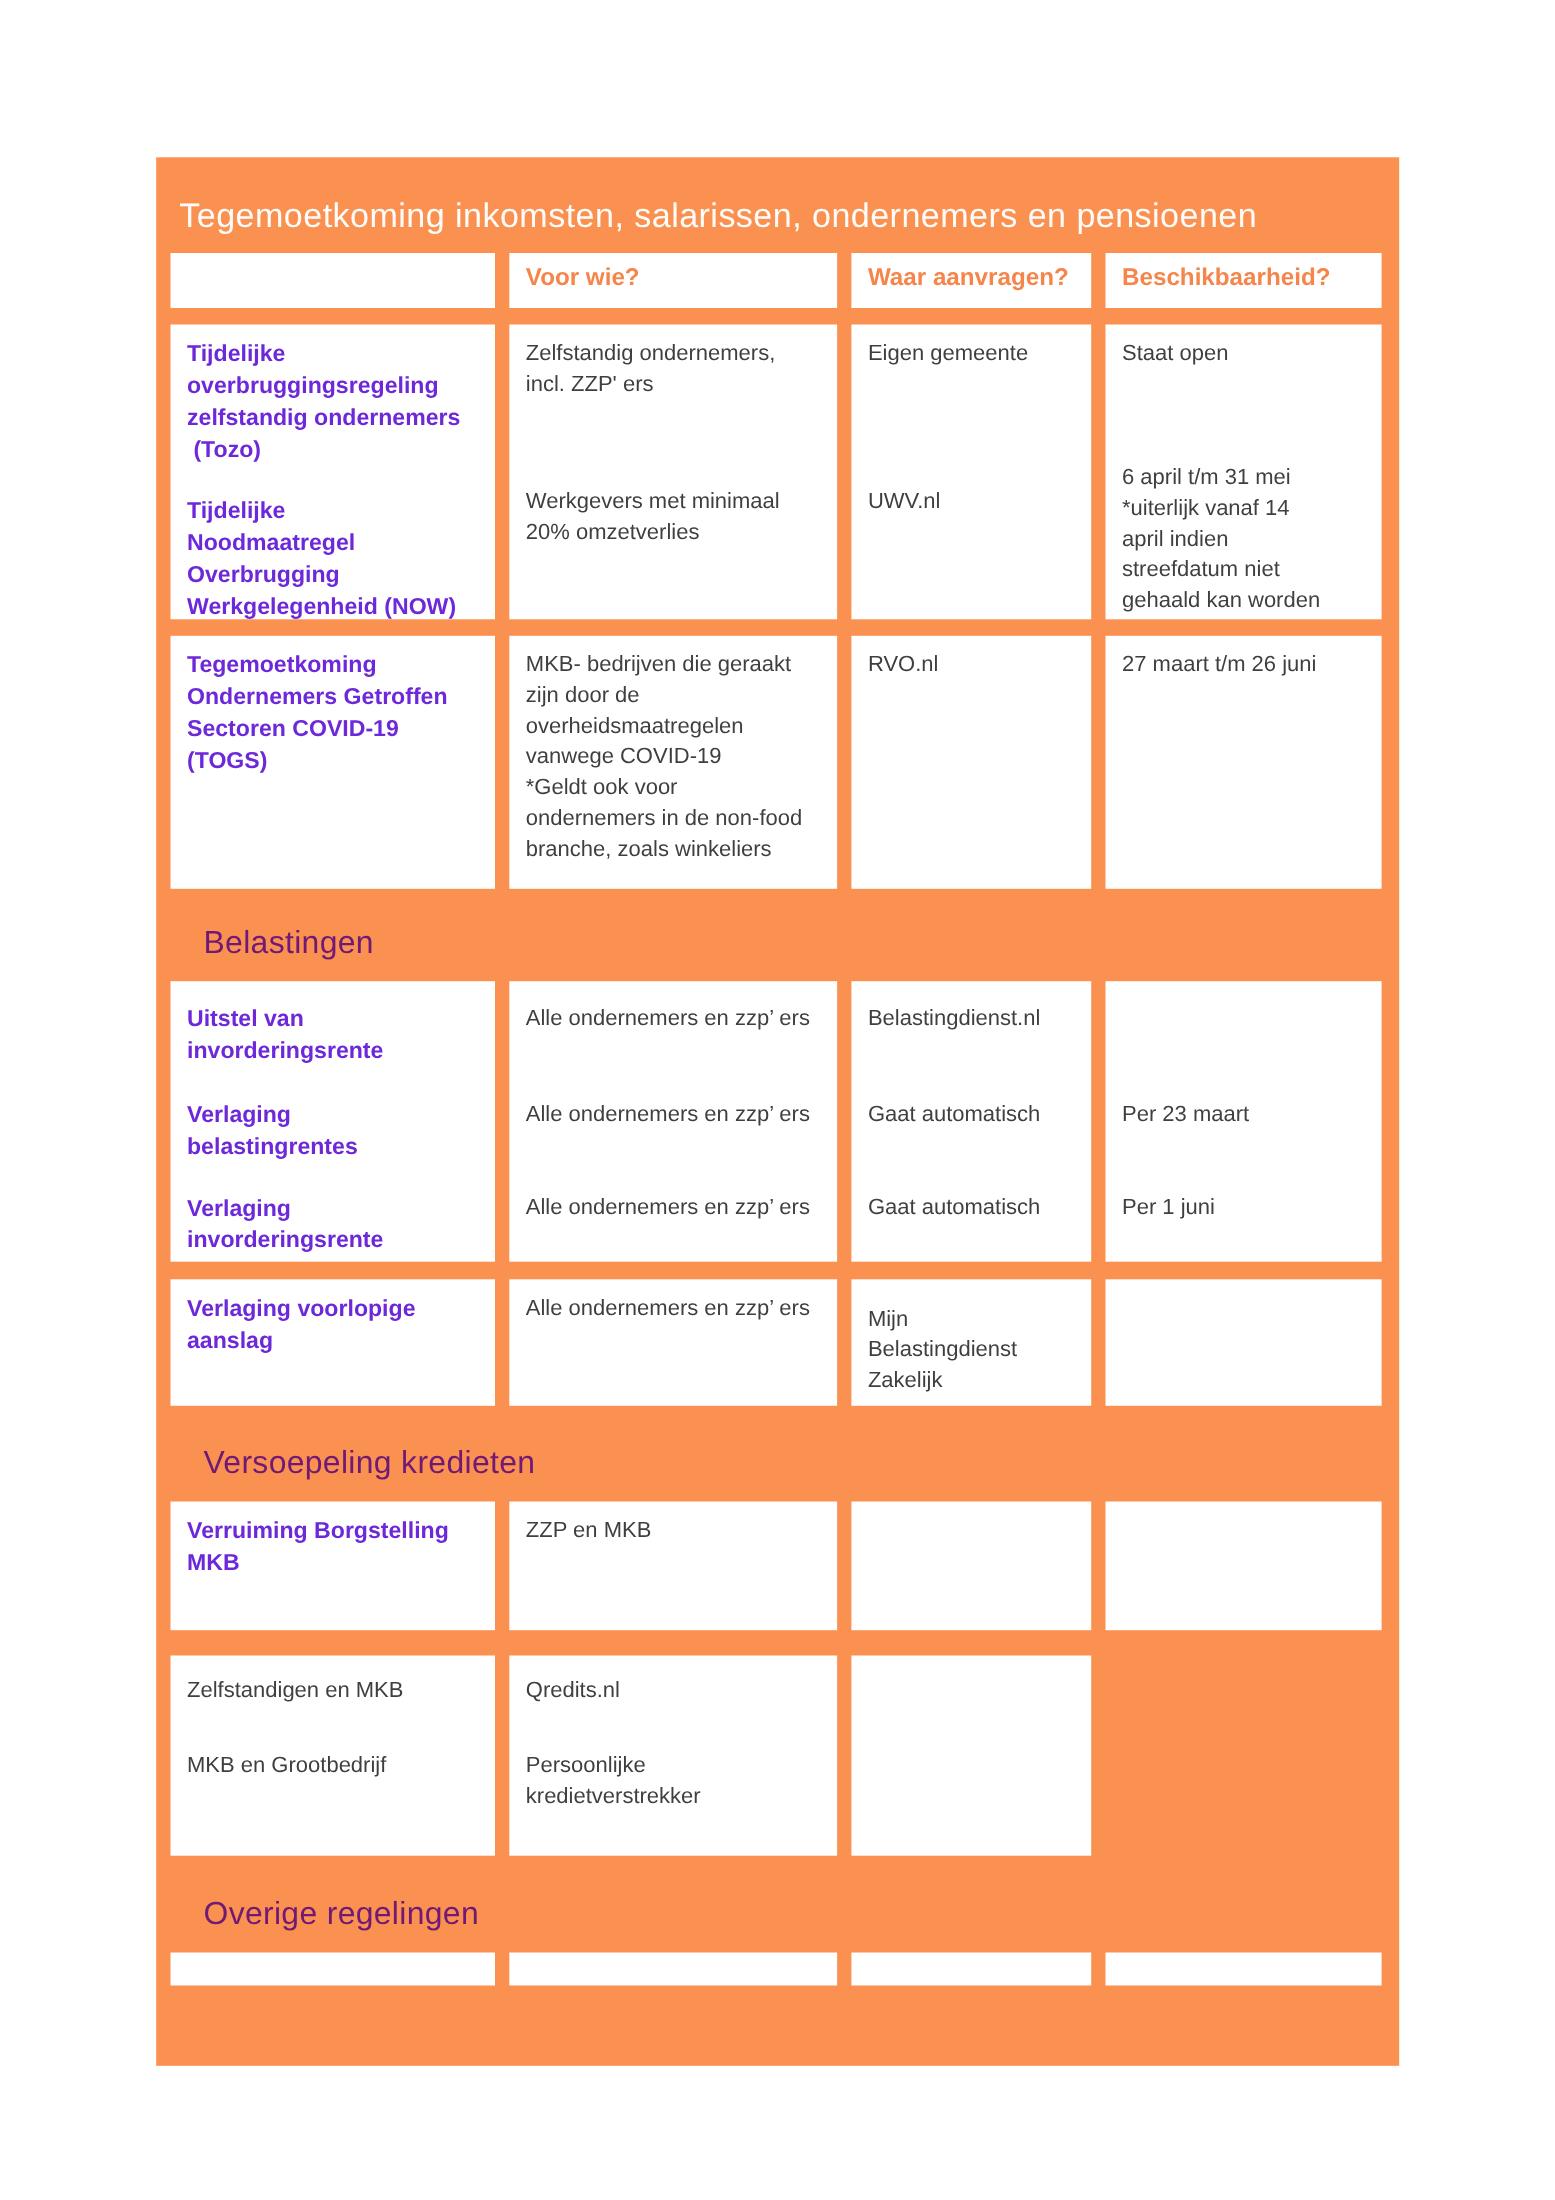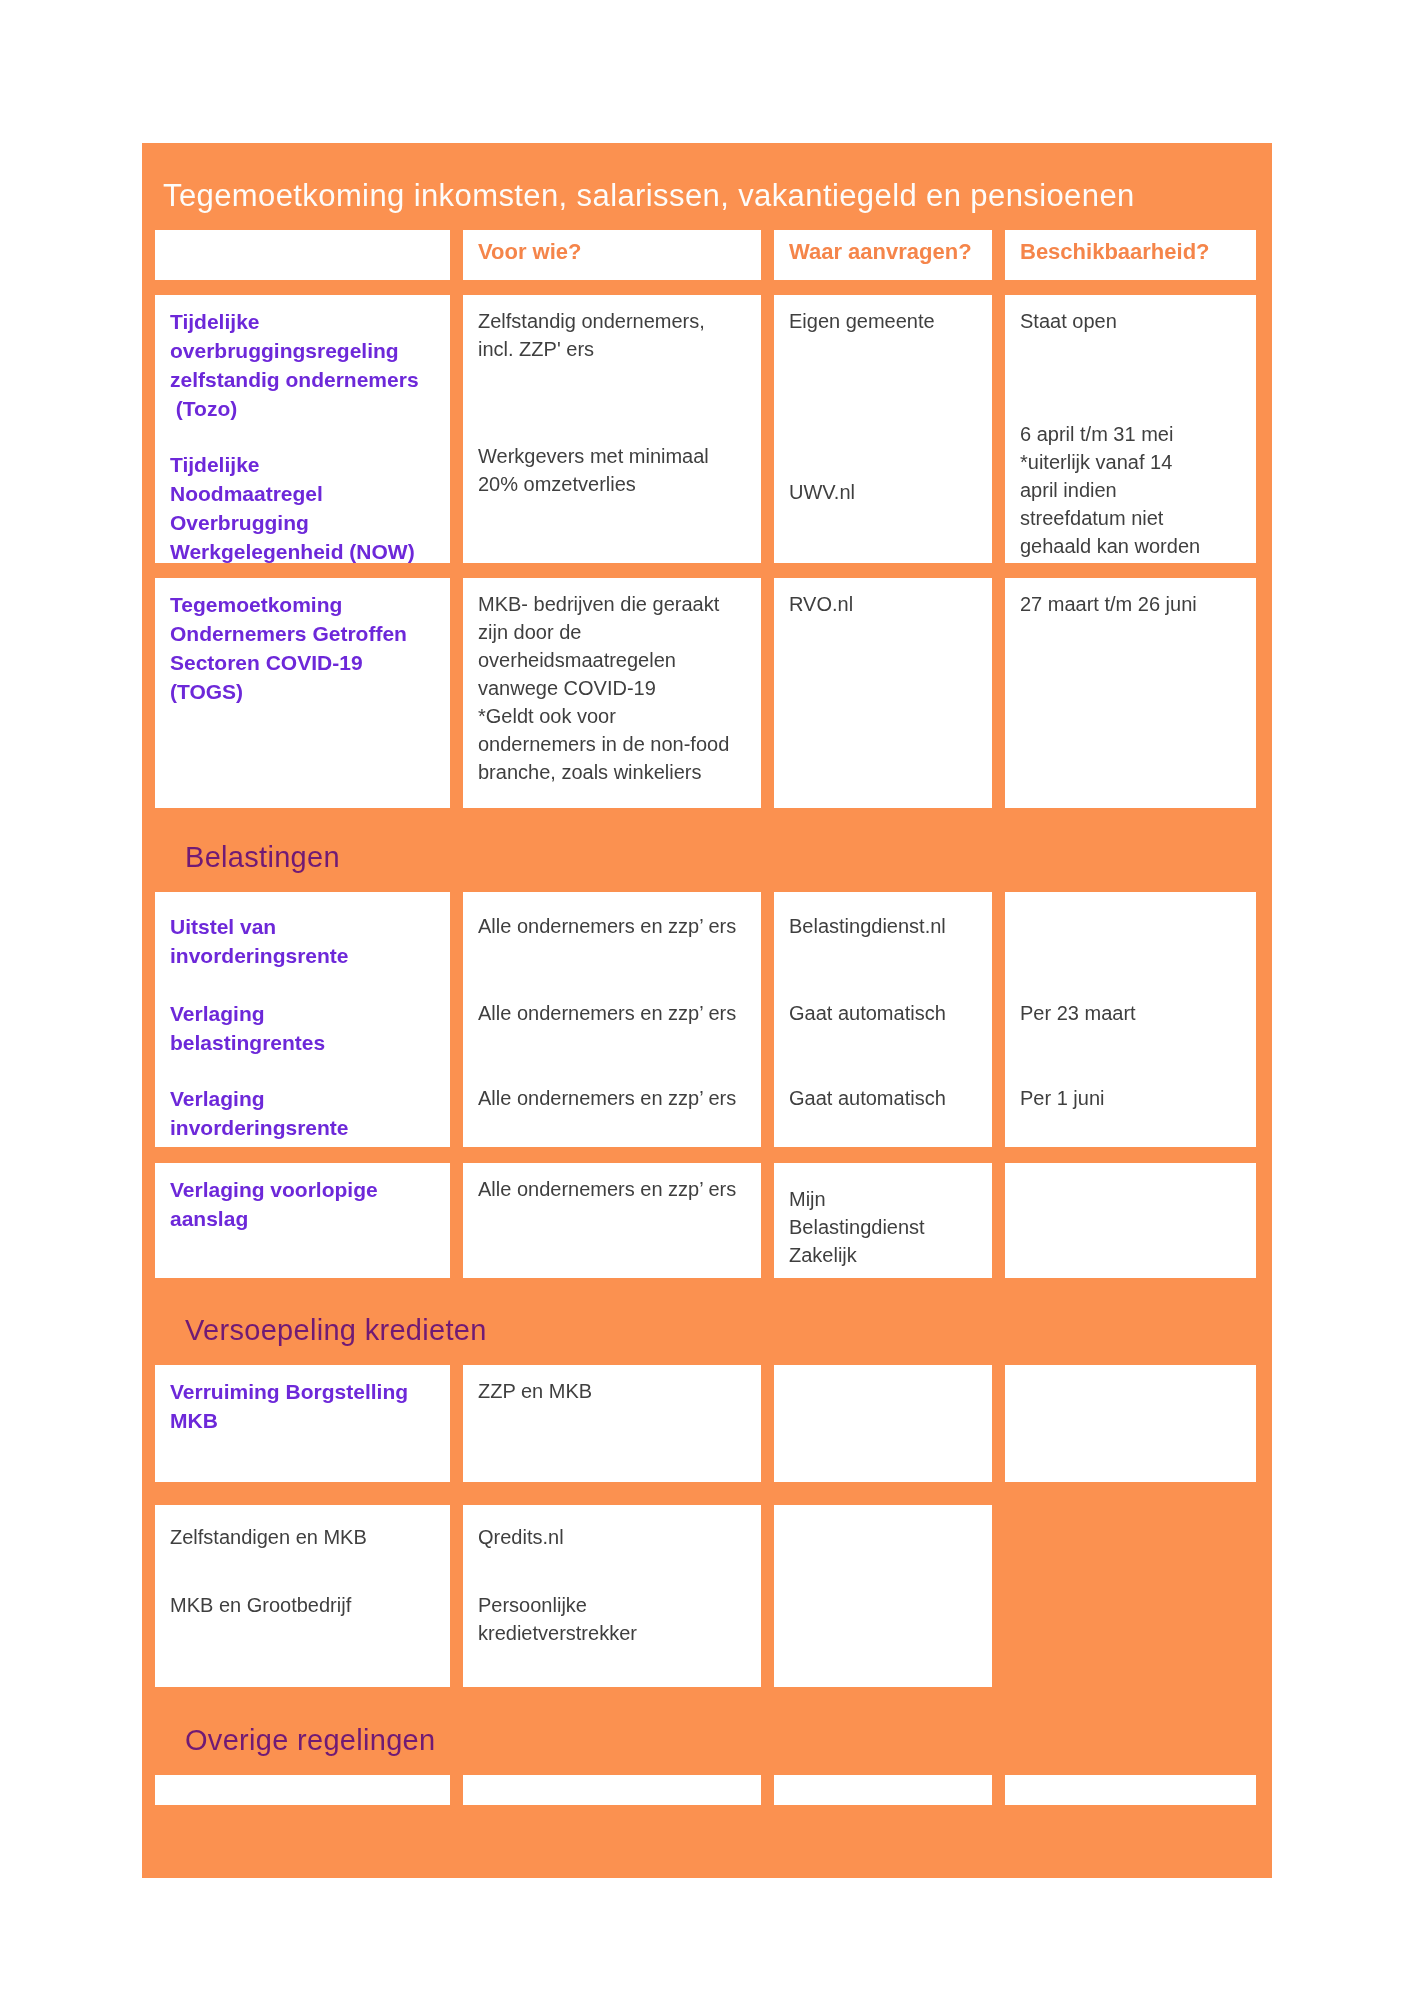--- a/index.html
+++ b/index.html
@@ -47,32 +47,32 @@
     color:#6d28d9;font-weight:bold;font-size:21px;line-height:29px;
     overflow-wrap:anywhere;
   }
   .r-head .cell{
     display:flex;align-items:center;padding-top:4px;
     font-weight:bold;color:#F5854A;font-size:22px;line-height:24px;
   }
   .cell-grid{display:grid;align-items:start;}
   .g-r1-c1{grid-template-rows:143px auto;}
   .g-r1-c2{grid-template-rows:135px auto;}
-  .g-r1-c3{grid-template-rows:135px auto;gap:36px;}
+  .g-r1-c3{grid-template-rows:135px auto;}
   .g-r1-c4{grid-template-rows:113px auto;}
   .g-rA{grid-template-rows:87px 85px auto;padding-top:20px;}
   .g-rD{grid-template-rows:68px auto;padding-top:18px;}
   .pt22{padding-top:22px;}
 </style>
 </head>
 <body>
 
 <div class="sheet">
 
-  <div class="sheet-title">Tegemoetkoming inkomsten, salarissen, vakantiegeld en pensioenen</div>
+  <div class="sheet-title">Tegemoetkoming inkomsten, salarissen, ondernemers en pensioenen</div>
 
   <div class="row r-head">
     <div class="cell"></div>
     <div class="cell">Voor wie?</div>
     <div class="cell">Waar aanvragen?</div>
     <div class="cell">Beschikbaarheid?</div>
   </div>
 
   <div class="row r1">
     <div class="cell label-cell cell-grid g-r1-c1">

